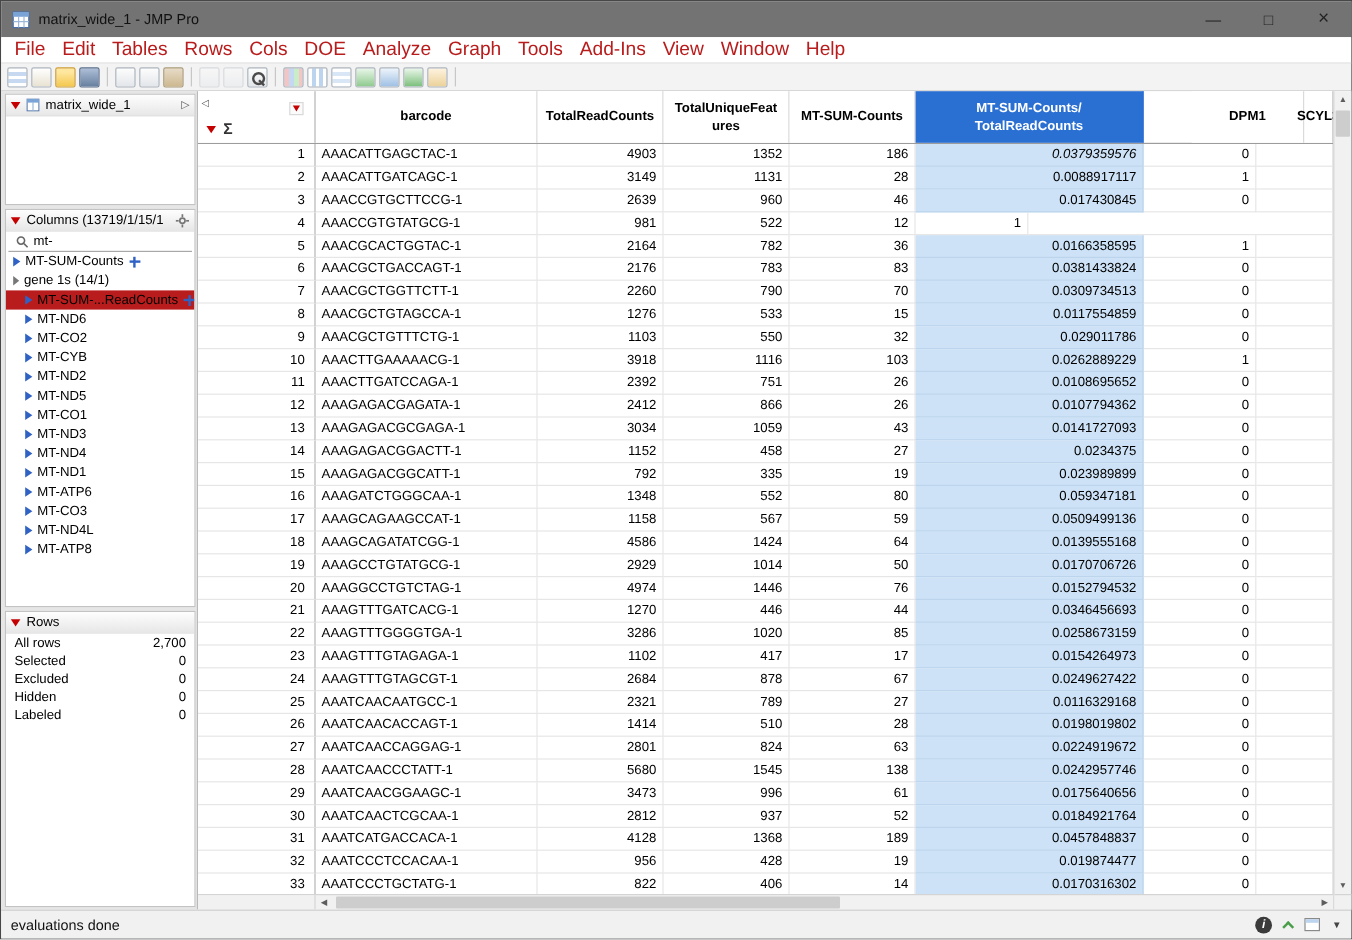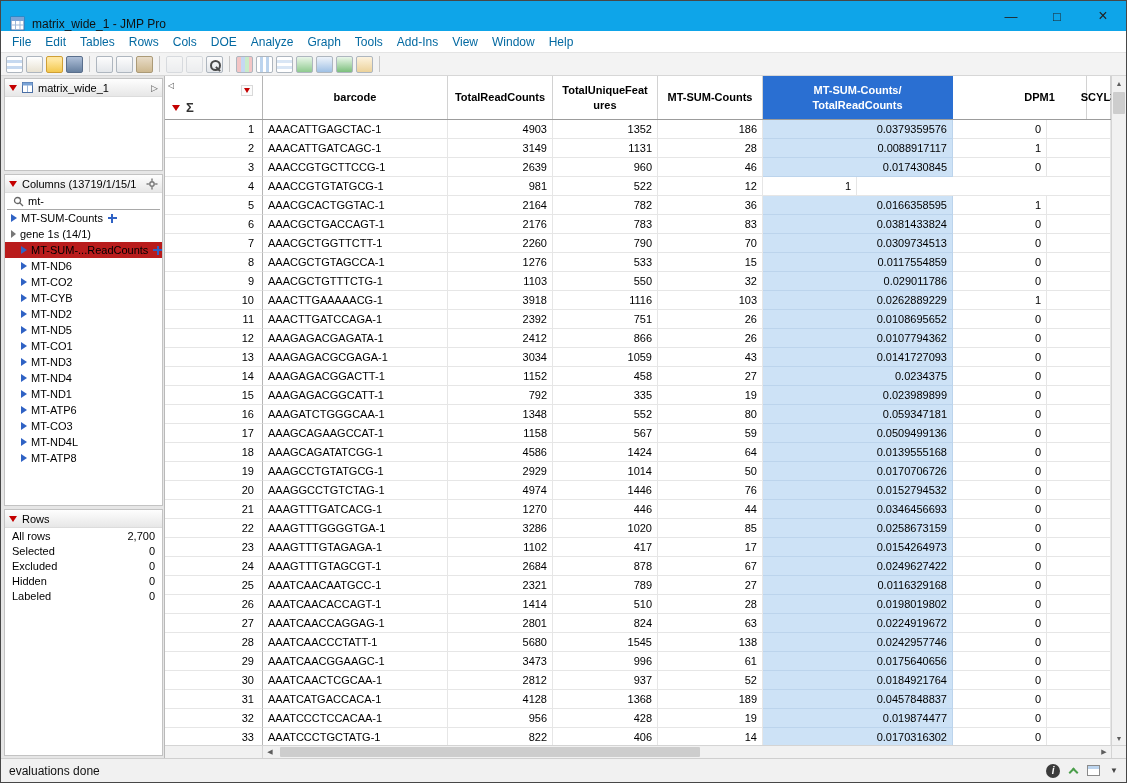--- a/index.html
+++ b/index.html
@@ -1,28 +1,28 @@
 <!DOCTYPE html>
 <html><head>
 <meta charset="utf-8">
 <style>
   *{box-sizing:border-box;margin:0;padding:0}
   html,body{width:1127px;height:783px;overflow:hidden;font-family:"Liberation Sans","DejaVu Sans",sans-serif}
   .window{width:1127px;height:783px;display:flex;flex-direction:column;background:#fff;border:1px solid #474747}
 
   
-  .titlebar{height:30px;flex:0 0 auto;display:flex;align-items:flex-end;background:#0ea5e9}
+  .titlebar{height:30px;flex:0 0 auto;display:flex;align-items:center;background:#737373}
   .app-icon{margin:0 7px 0 9px;display:flex}
   .title{font-size:12px;color:#111}
   .win-controls{margin-left:auto;display:flex;height:100%}
   .win-btn{width:46px;display:flex;align-items:center;justify-content:center;font-size:13px;color:#222;cursor:default}
 
   
   .menubar{height:21px;flex:0 0 auto;display:flex;align-items:center;background:#fff;padding-left:4px}
-  .menu-item{font-size:12px;padding:2px 7px;color:#0369a1}
+  .menu-item{font-size:16px;padding:2px 7px;color:#b91c1c}
 
   
   .toolbar{height:24px;flex:0 0 auto;display:flex;align-items:center;background:#f3f3f3;border-top:1px solid #e4e4e4;border-bottom:1px solid #d7d7d7;padding-left:5px;gap:3px}
   .tb-sep{width:1px;height:16px;background:#c7c7c7;margin:0 3px}
   .tbi{width:17px;height:17px;border:1px solid #aeb6bf;border-radius:2px;background:linear-gradient(#fdfdfd,#e3e6ea);position:relative;display:inline-block}
   .tbi-new-data-table{background:repeating-linear-gradient(#fff 0 3px,#c6d9f0 3px 6px)}
   .tbi-new-journal{background:linear-gradient(#fff,#e8e2d2)}
   .tbi-open{background:linear-gradient(#ffe7a0 20%,#f3c84e);border-color:#cf9f35}
   .tbi-save{background:linear-gradient(#aebfd8,#67809f);border-color:#5a6f8c}
   .tbi-paste{background:linear-gradient(#e8dcc8,#cdb88f);border-color:#ab9a77}
@@ -342,21 +342,21 @@
               <span class="th-inner">SCYL3</span>
             </div>
           </div>
         <div class="gbody" id="grid-body">
             <div class="grow">
               <div class="rn">1</div>
               <div class="td" style="width: 185px;">AAACATTGAGCTAC-1</div>
               <div class="td num" style="width: 105px;">4903</div>
               <div class="td num" style="width: 105px;">1352</div>
               <div class="td num" style="width: 105px;">186</div>
-              <div class="td num selcol" style="width: 190px;">0.0379359576</div>
+              <div class="td num selcol" style="width: 190px; font-style: italic;">0.0379359576</div>
               <div class="td num" style="width: 94px;">0</div>
               <div class="td num" style="flex: 1 1 0%; min-width: 0px;"></div>
             </div>
             <div class="grow">
               <div class="rn">2</div>
               <div class="td" style="width: 185px;">AAACATTGATCAGC-1</div>
               <div class="td num" style="width: 105px;">3149</div>
               <div class="td num" style="width: 105px;">1131</div>
               <div class="td num" style="width: 105px;">28</div>
               <div class="td num selcol" style="width: 190px;">0.0088917117</div>

